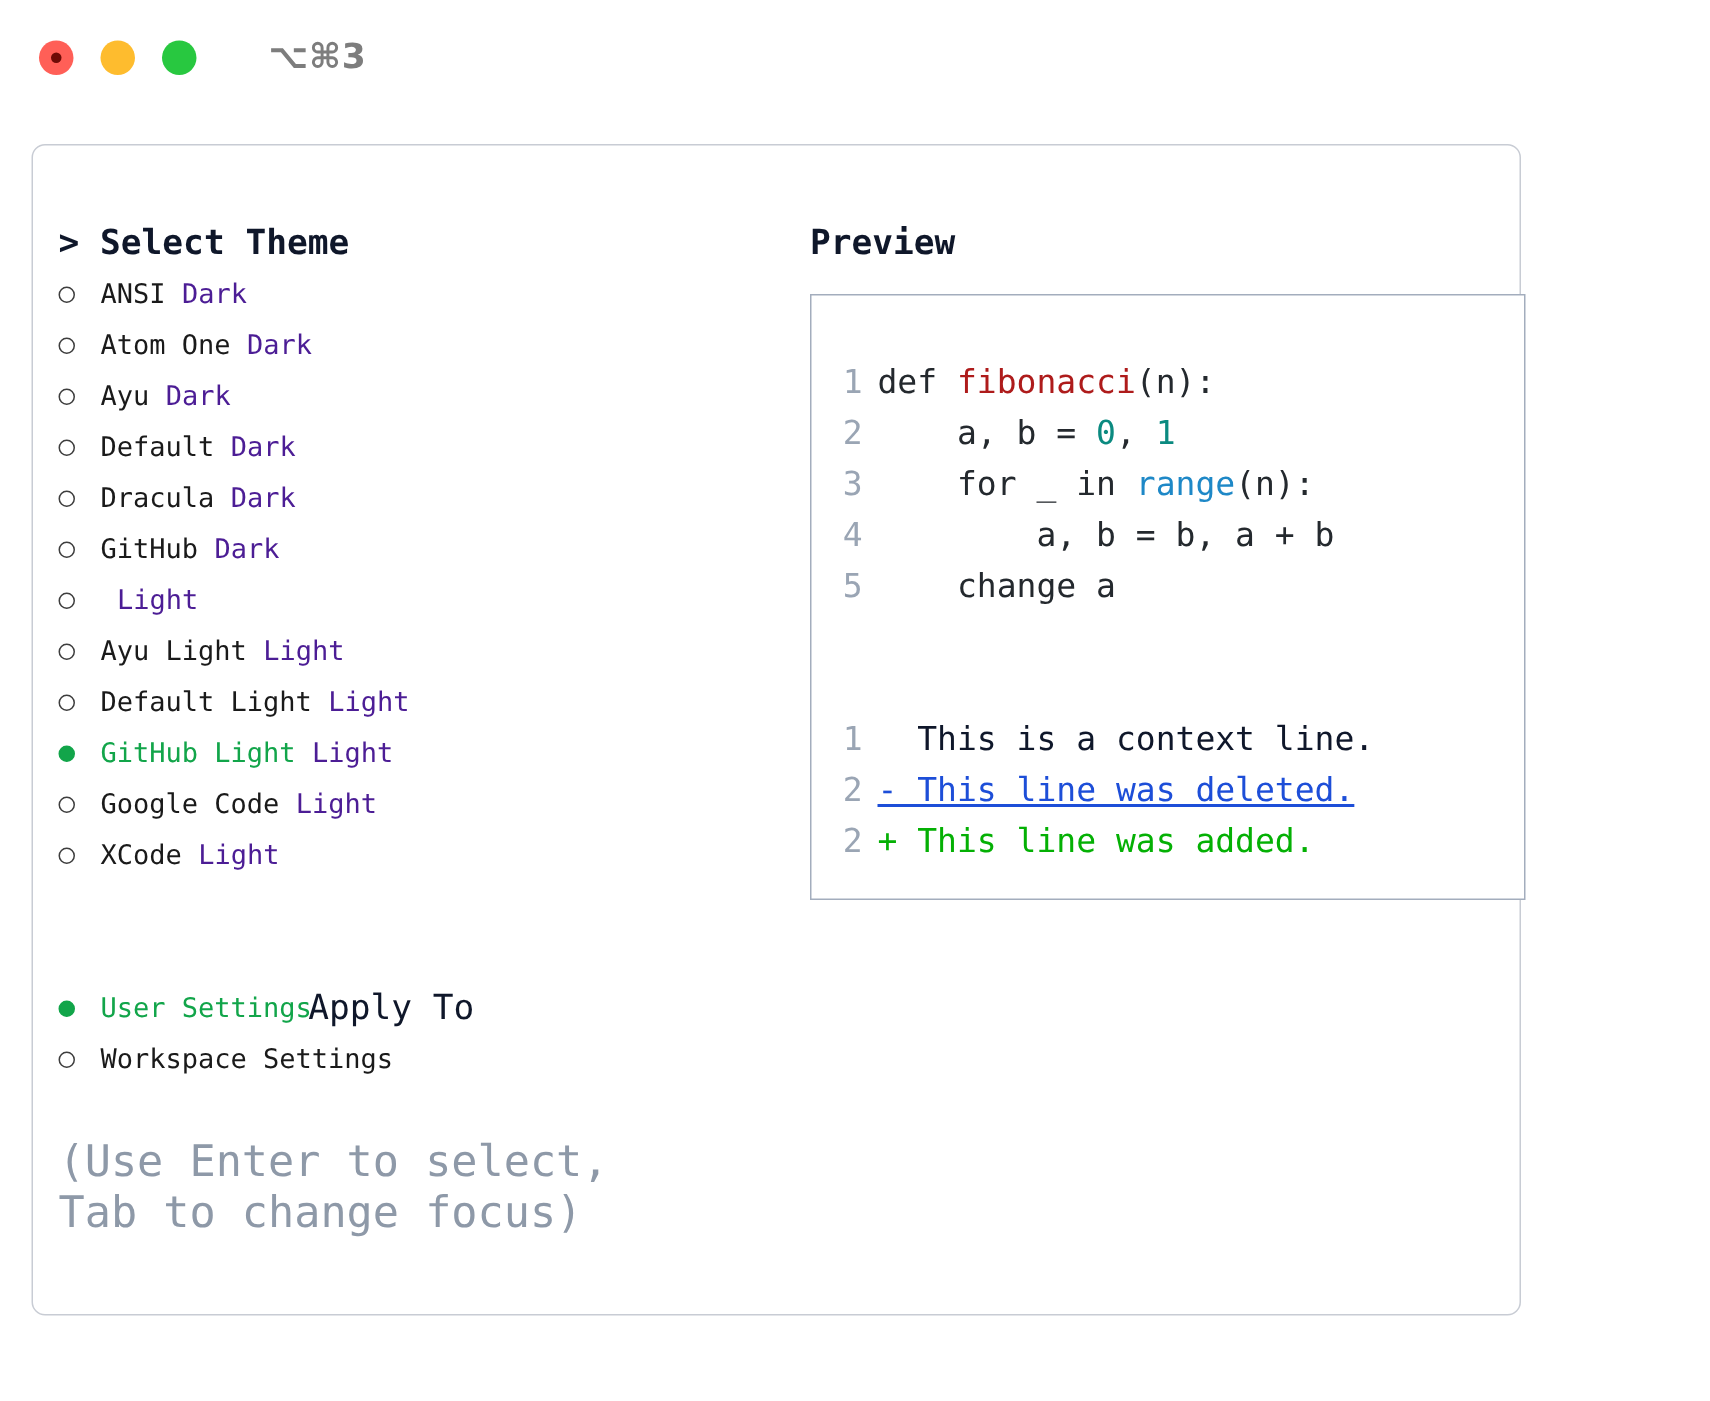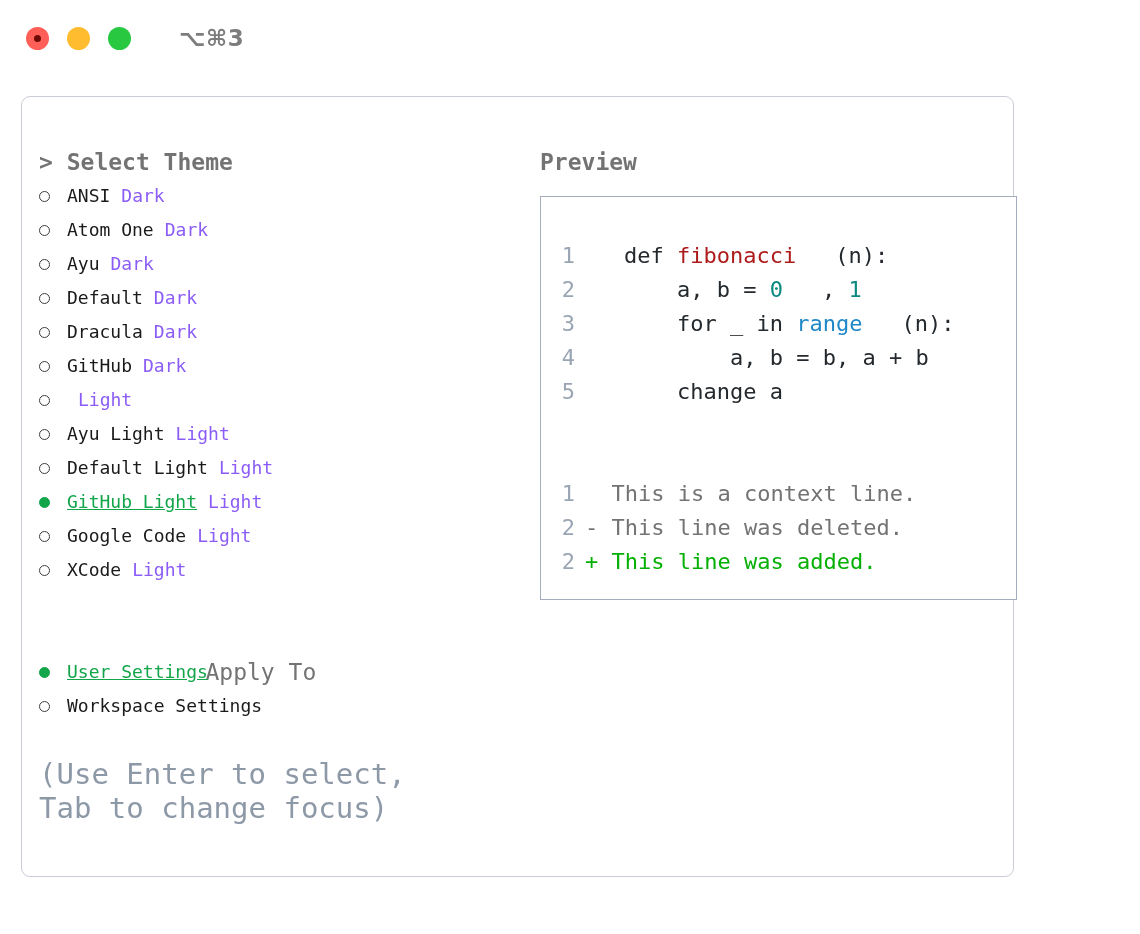--- a/index.html
+++ b/index.html
@@ -83,21 +83,21 @@
     padding: 48px 0 0 17px;
   }
 
   
   #left-col {
     width: 450px;
     flex: none;
   }
   .section-head {
     font-size: 23px;
-    color: #737373;
+    color: #0f172a;
     white-space: pre;
     line-height: 34px;
     height: 34px;
   }
   .section-head.bold { font-weight: 700; }
 
   .opt-row {
     display: flex;
     align-items: baseline;
     height: 34px;
@@ -119,23 +119,23 @@
     height: 11px;
     border-radius: 50%;
     border: 1.6px solid #3d3d3d;
     box-sizing: border-box;
   }
   .opt-row.selected .bullet i {
     background: #12a54a;
     border-color: #12a54a;
   }
   .opt-label { color: #1a1a1a; }
-  .opt-row.selected .opt-label { color: #12a54a; text-decoration: underline; }
+  .opt-row.selected .opt-label { color: #12a54a; }
   .opt-cat {
-    color: #8b5cf6;
+    color: #4c1d95;
     margin-left: 11px;
   }
 
   #spacer { height: 34px; }
 
   #hint {
     margin-top: 34px;
     font-size: 29px;
     line-height: 34px;
     color: #8e99a8;
@@ -165,28 +165,28 @@
     white-space: pre;
   }
   .lineno {
     width: 44px;
     flex: none;
     text-align: right;
     color: #9aa5b4;
     padding-right: 10px;
     box-sizing: border-box;
   }
-  .codetext { color: #24292e; margin-left: 39px; }
+  .codetext { color: #24292e; }
   .tok-fn   { color: #ae1b1b; }
   .tok-kwfn { color: #1e88c7; }
   .tok-num  { color: #0b8a80; }
   .blank-line { height: 34px; }
 
-  .diff-ctx  { color: #737373; }
-  .diff-del  { color: #737373; }
+  .diff-ctx  { color: #0f172a; }
+  .diff-del  { color: #1d4ed8; text-decoration: underline; }
   .diff-add  { color: #04b004; }
 </style>
 </head>
 <body>
 
 <div id="window">
 
   <div id="titlebar">
     <div class="dots">
       <span class="dot red"></span>

